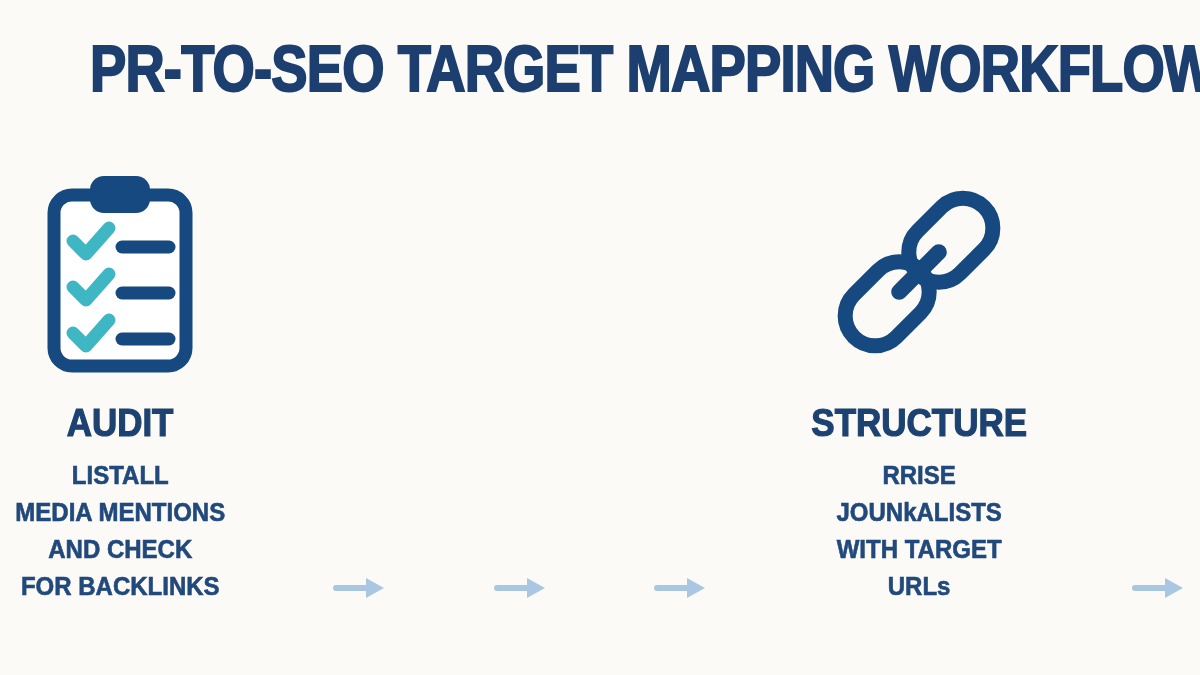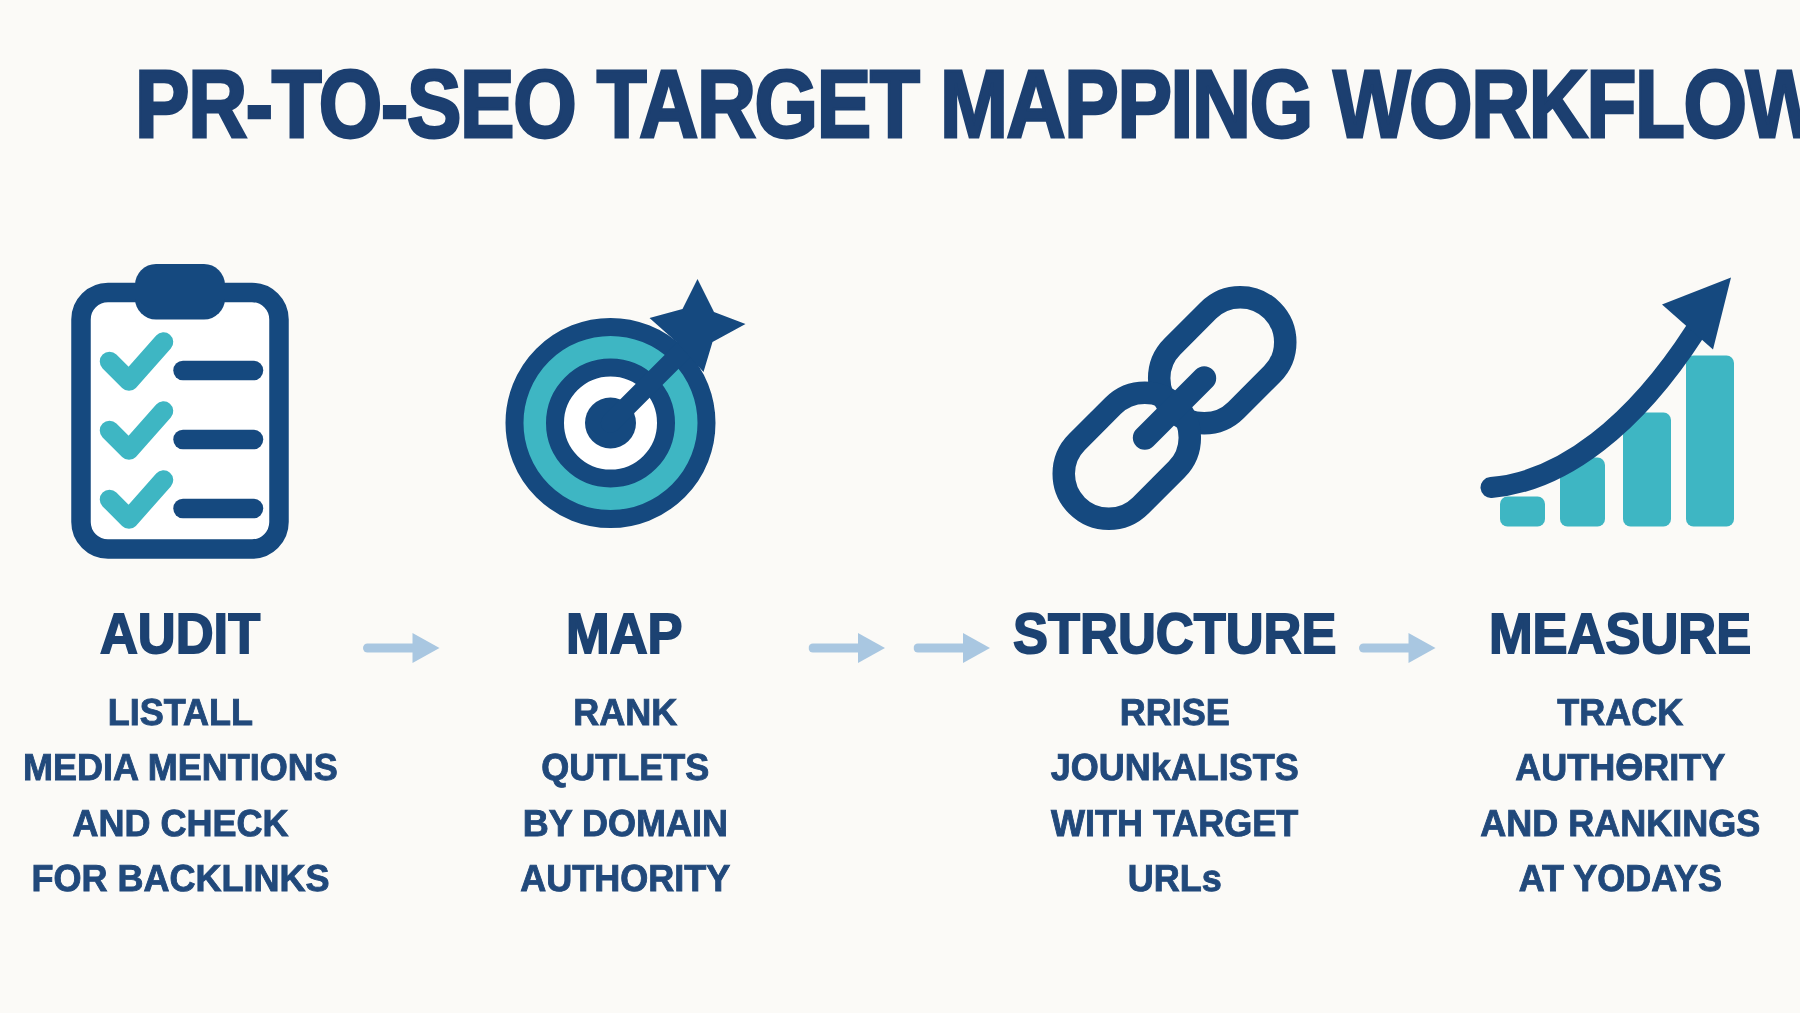--- a/index.html
+++ b/index.html
@@ -26,21 +26,21 @@
     font-weight:700;
     letter-spacing:-1px;
     color:var(--c-title);
     -webkit-text-stroke:2px var(--c-title);
     transform:scaleX(0.85);
     transform-origin:center;
     white-space:nowrap;
   }
   .flow{
     display:flex;
-    align-items:center;
+    align-items:flex-end;
     justify-content:space-between;
     padding:0 16px;
     margin-top:60px;
   }
   .step{
     width:208px;
     display:flex;
     flex-direction:column;
     align-items:center;
   }
@@ -113,38 +113,20 @@
     </div>
   </div>
 
   <div class="arrow-box">
     <svg width="52" height="26" viewBox="0 0 52 26">
         <line x1="3" y1="13" x2="35" y2="13" class="s-arrow" stroke-width="6" stroke-linecap="round"></line>
         <polygon points="33,3 51,13 33,23" class="f-arrow"></polygon>
       </svg>
   </div>
 
-  <div class="step">
-    <div class="icon-box">
-      <svg width="175" height="180" viewBox="0 0 175 180">
-        <circle cx="78" cy="100" r="64" class="fs-teal" stroke-width="12"></circle>
-        <circle cx="78" cy="100" r="37" class="fs-white" stroke-width="12"></circle>
-        <circle cx="78" cy="100" r="17" class="f-navy"></circle>
-        <line x1="78" y1="100" x2="132" y2="46" class="s-navy" stroke-width="13" stroke-linecap="round"></line>
-        <polygon points="104,30 126,24 136,4 147,26 168,34 146,46 140,66 122,46" class="f-navy"></polygon>
-      </svg>
-    </div>
-    <div class="step-heading">MAP</div>
-    <div class="step-lines">
-      <div>RANK</div>
-      <div>QUTLETS</div>
-      <div>BY DOMAIN</div>
-      <div>AUTHORITY</div>
-    </div>
-  </div>
 
   <div class="arrow-box">
     <svg width="52" height="26" viewBox="0 0 52 26">
         <line x1="3" y1="13" x2="35" y2="13" class="s-arrow" stroke-width="6" stroke-linecap="round"></line>
         <polygon points="33,3 51,13 33,23" class="f-arrow"></polygon>
       </svg>
   </div>
 
 
   <div class="arrow-box">
@@ -173,33 +155,14 @@
     </div>
   </div>
 
   <div class="arrow-box">
     <svg width="52" height="26" viewBox="0 0 52 26">
         <line x1="3" y1="13" x2="35" y2="13" class="s-arrow" stroke-width="6" stroke-linecap="round"></line>
         <polygon points="33,3 51,13 33,23" class="f-arrow"></polygon>
       </svg>
   </div>
 
-  <div class="step">
-    <div class="icon-box">
-      <svg width="195" height="195" viewBox="0 0 195 195">
-        <rect x="18" y="156" width="30" height="20" rx="5" class="f-teal"></rect>
-        <rect x="58" y="130" width="30" height="46" rx="5" class="f-teal"></rect>
-        <rect x="100" y="100" width="32" height="76" rx="5" class="f-teal"></rect>
-        <rect x="142" y="62" width="32" height="114" rx="5" class="f-teal"></rect>
-        <path d="M12,150 C60,146 108,108 148,46" class="s-navy" stroke-width="14" stroke-linecap="round"></path>
-        <polygon points="126,28 172,10 160,58" class="f-navy"></polygon>
-      </svg>
-    </div>
-    <div class="step-heading">MEASURE</div>
-    <div class="step-lines">
-      <div>TRACK</div>
-      <div>AUTHƟRITY</div>
-      <div>AND RANKINGS</div>
-      <div>AT YODAYS</div>
-    </div>
-  </div>
 
 </div>
 
 </body></html>

